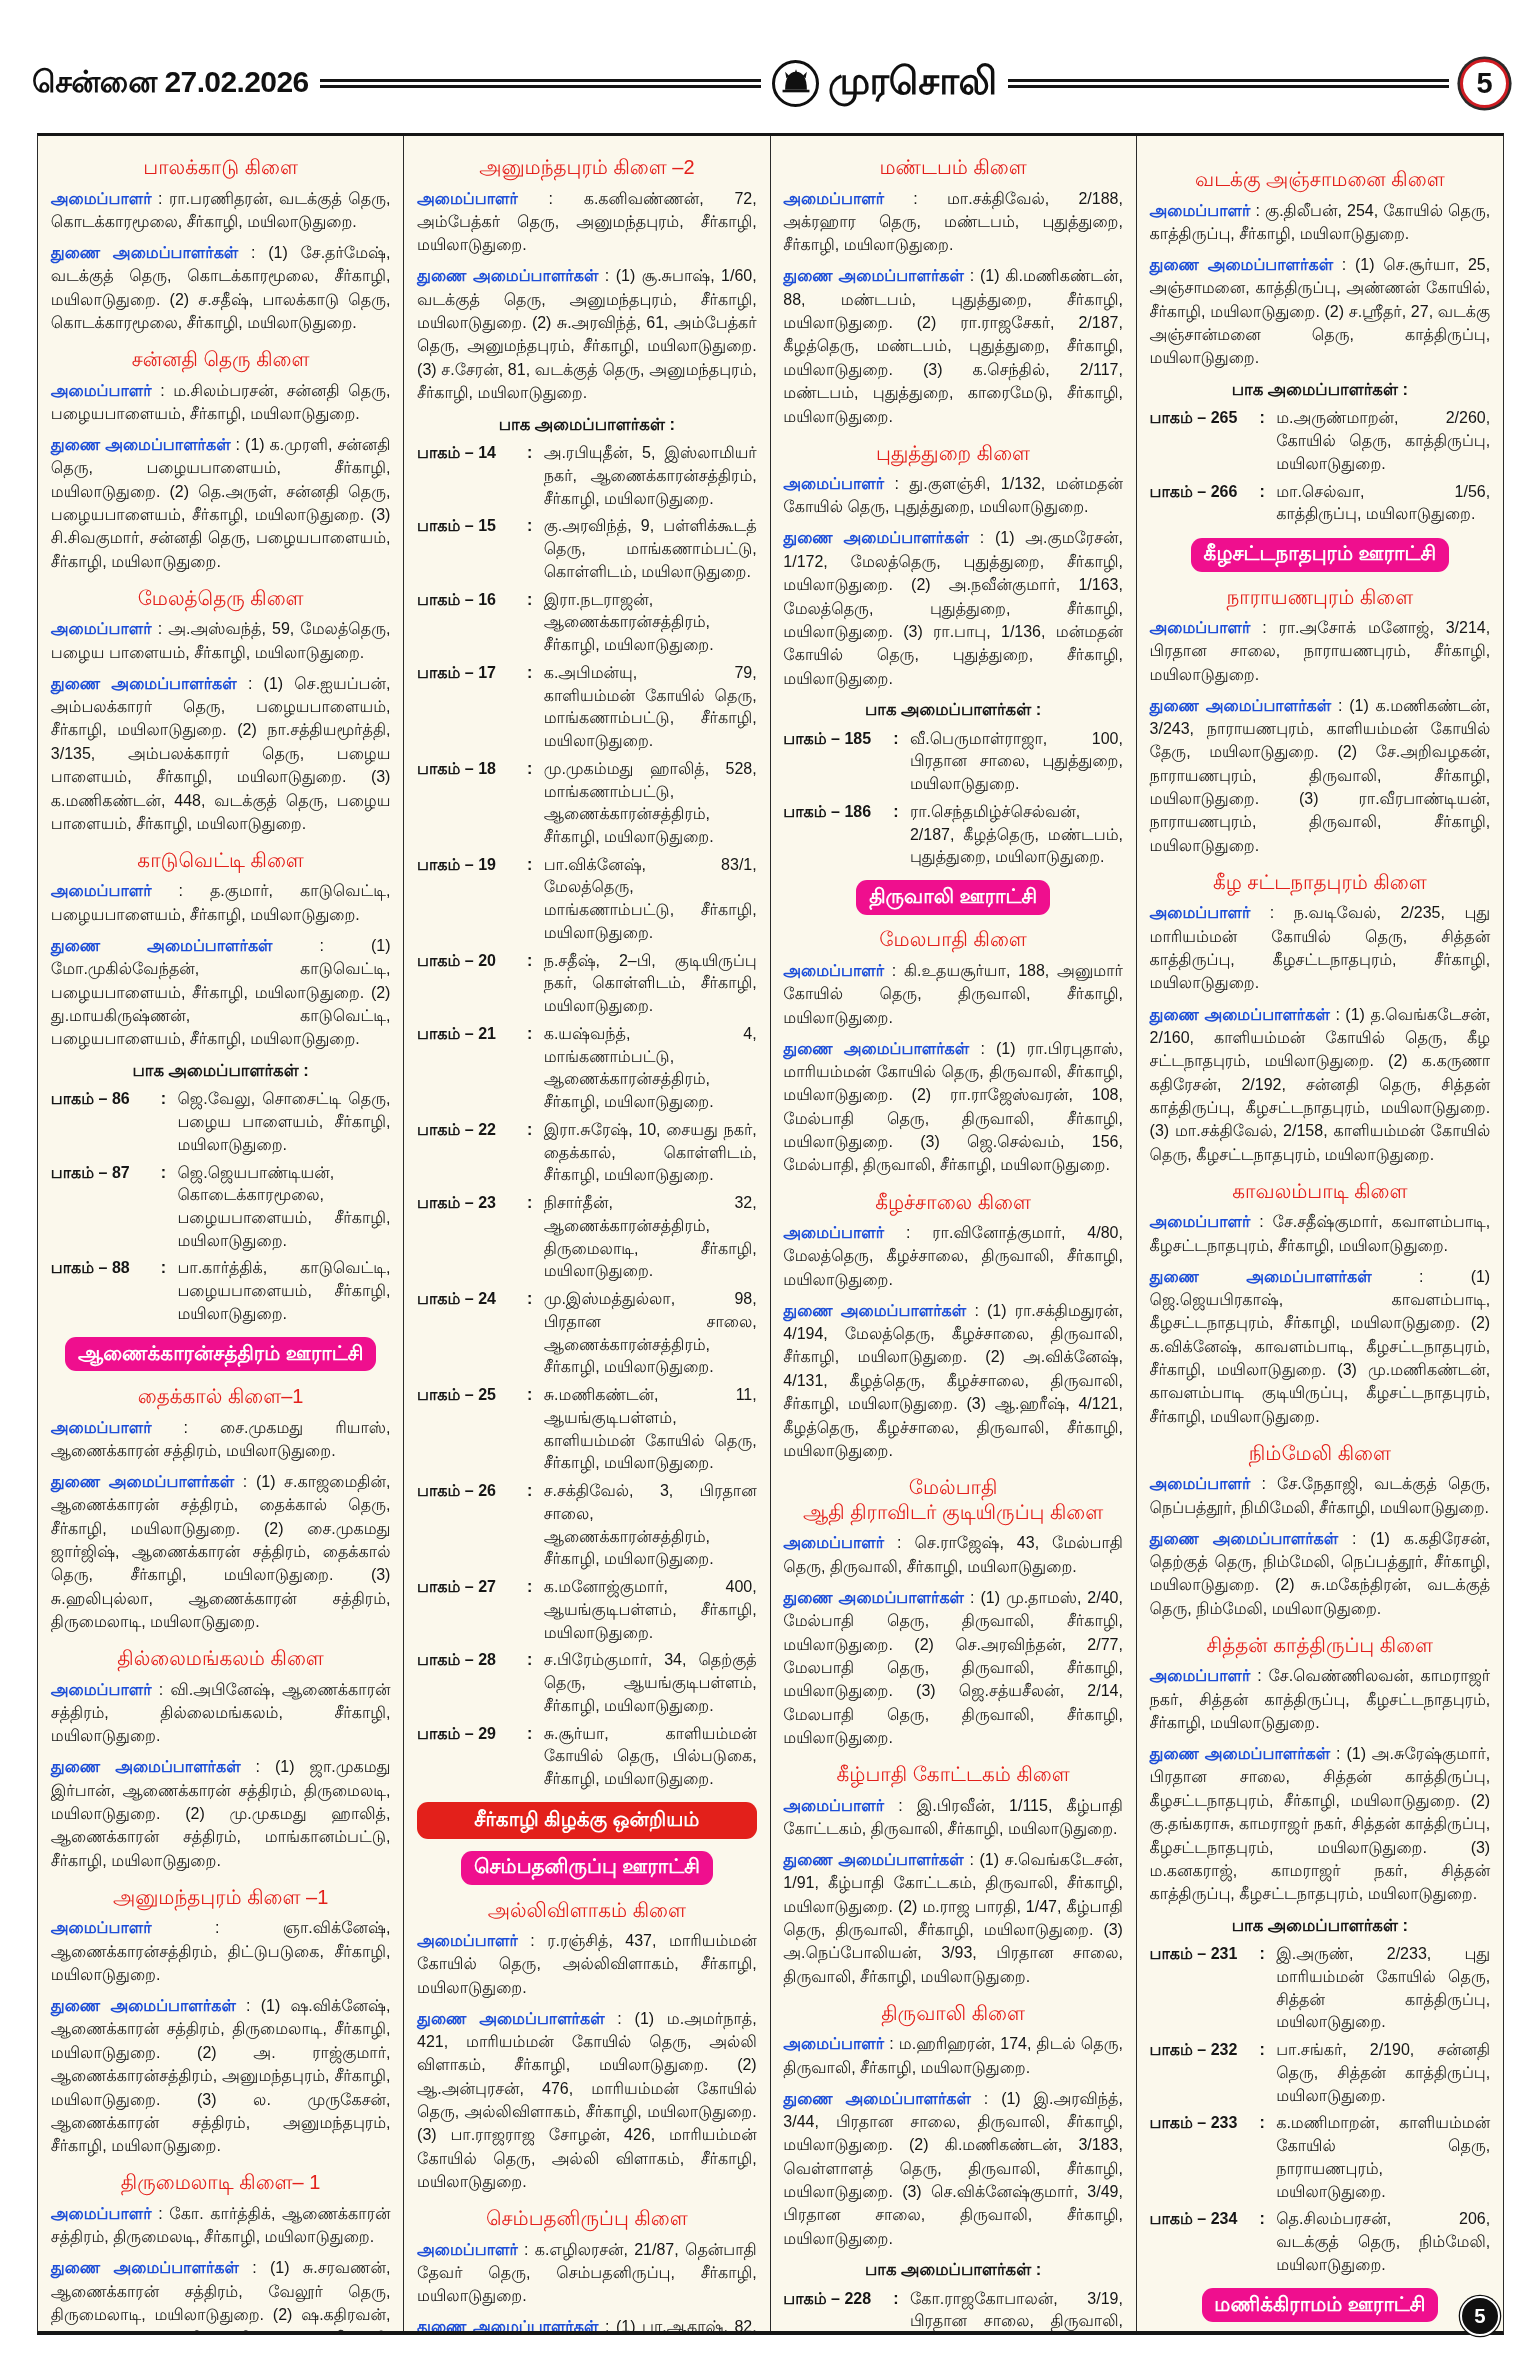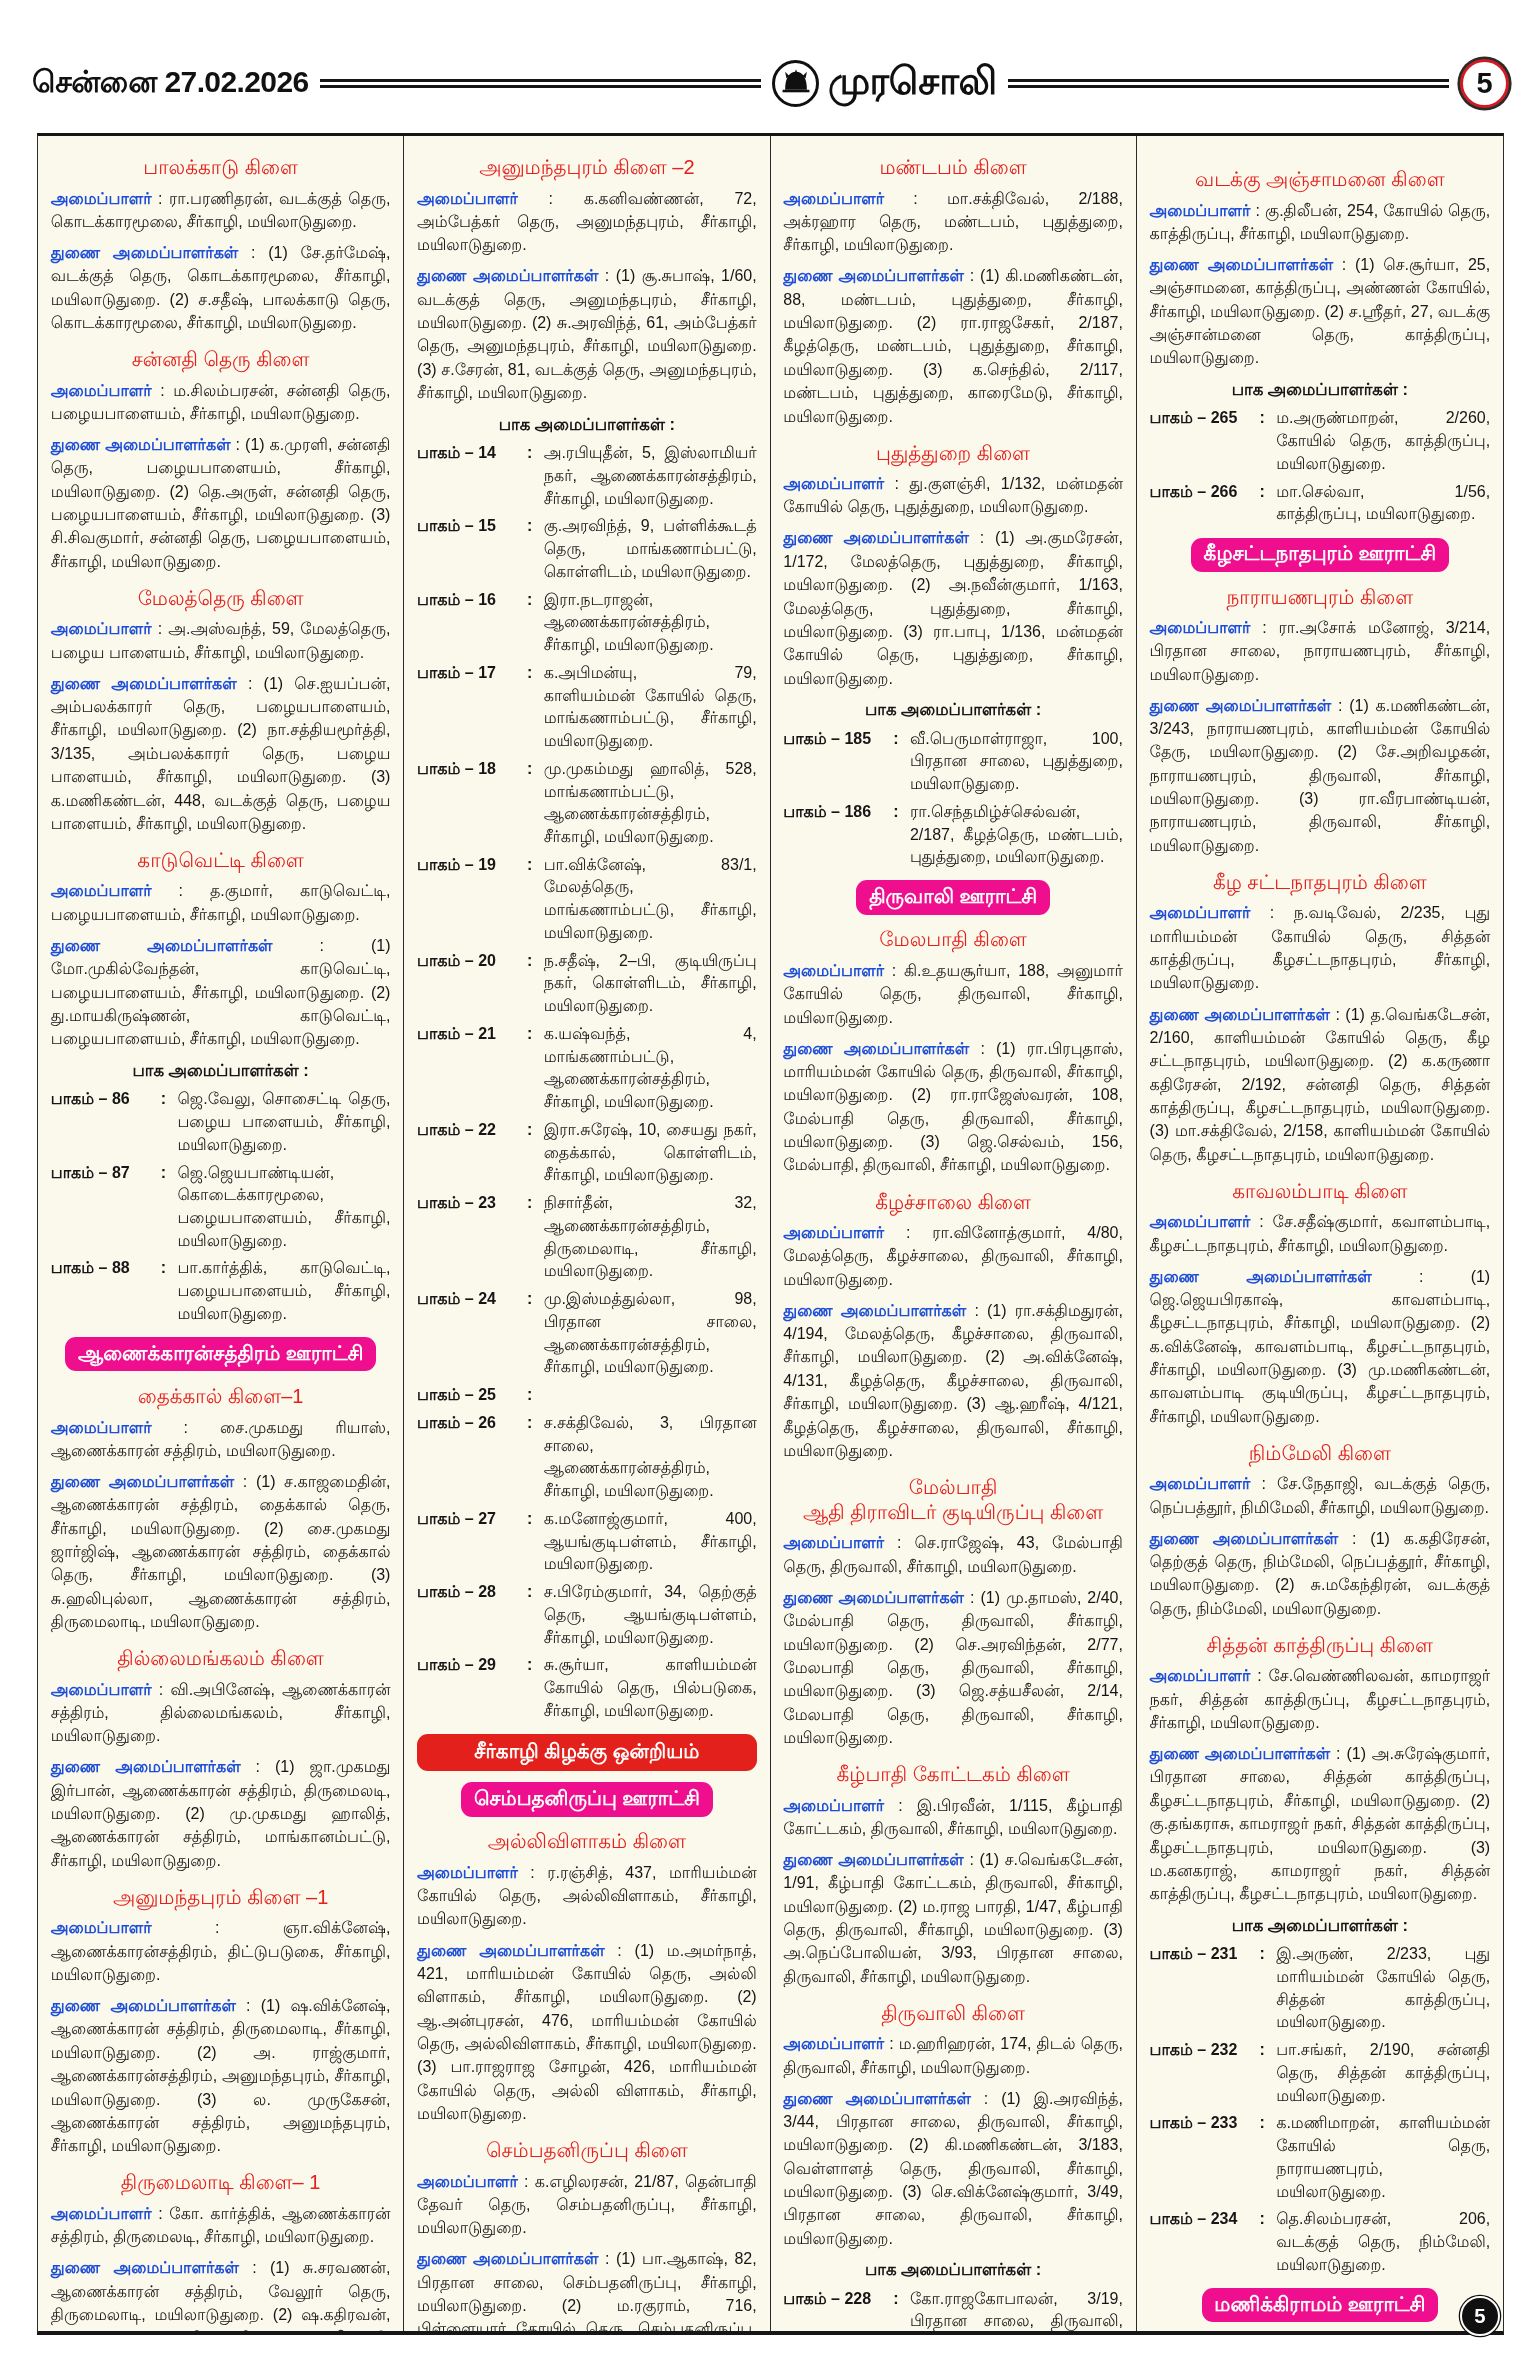--- a/index.html
+++ b/index.html
@@ -164,20 +164,21 @@
           <span class="ward-text">நிசார்தீன், 32, ஆணைக்காரன்சத்திரம், திருமைலாடி, சீர்காழி, மயிலாடுதுறை.</span>
         </div>
         <div class="ward-row">
           <span class="ward-no">பாகம் – 24</span>
           <span class="ward-sep">:</span>
           <span class="ward-text">மு.இஸ்மத்துல்லா, 98, பிரதான சாலை, ஆணைக்காரன்சத்திரம், சீர்காழி, மயிலாடுதுறை.</span>
         </div>
         <div class="ward-row">
           <span class="ward-no">பாகம் – 25</span>
           <span class="ward-sep">:</span>
+          <span class="ward-text">சு.மணிகண்டன், 11, ஆயங்குடிபள்ளம், காளியம்மன் கோயில் தெரு, சீர்காழி, மயிலாடுதுறை.</span>
         </div>
         <div class="ward-row">
           <span class="ward-no">பாகம் – 26</span>
           <span class="ward-sep">:</span>
           <span class="ward-text">ச.சக்திவேல், 3, பிரதான சாலை, ஆணைக்காரன்சத்திரம், சீர்காழி, மயிலாடுதுறை.</span>
         </div>
         <div class="ward-row">
           <span class="ward-no">பாகம் – 27</span>
           <span class="ward-sep">:</span>
           <span class="ward-text">க.மனோஜ்குமார், 400, ஆயங்குடிபள்ளம், சீர்காழி, மயிலாடுதுறை.</span>

